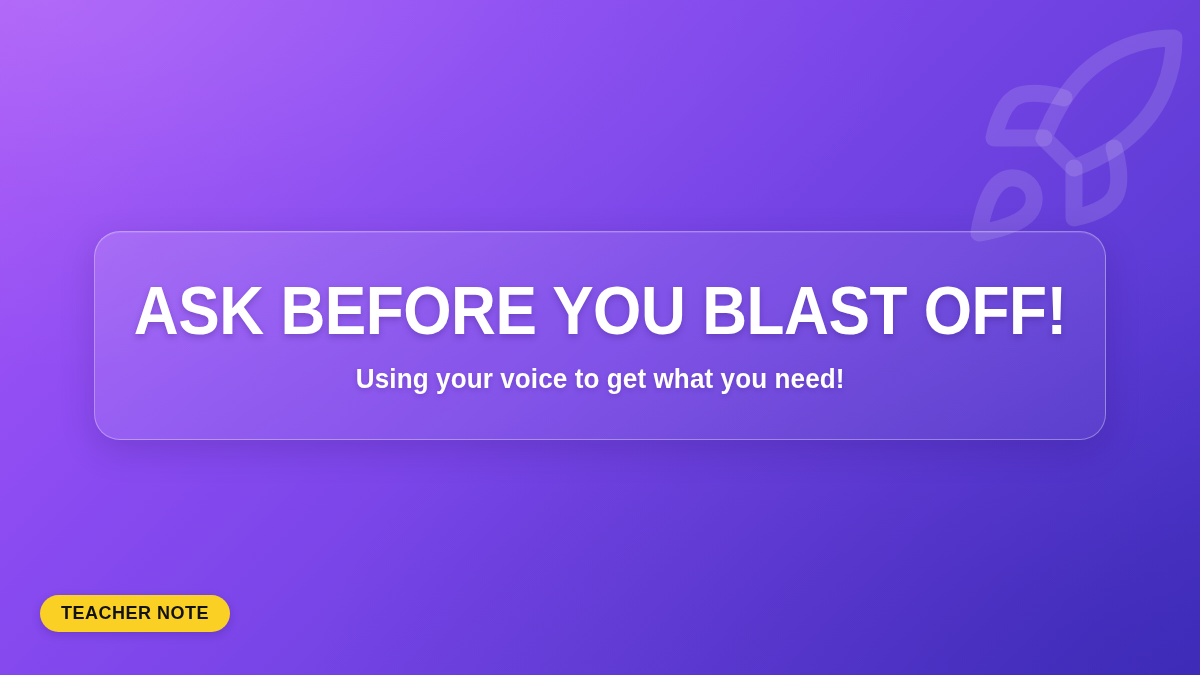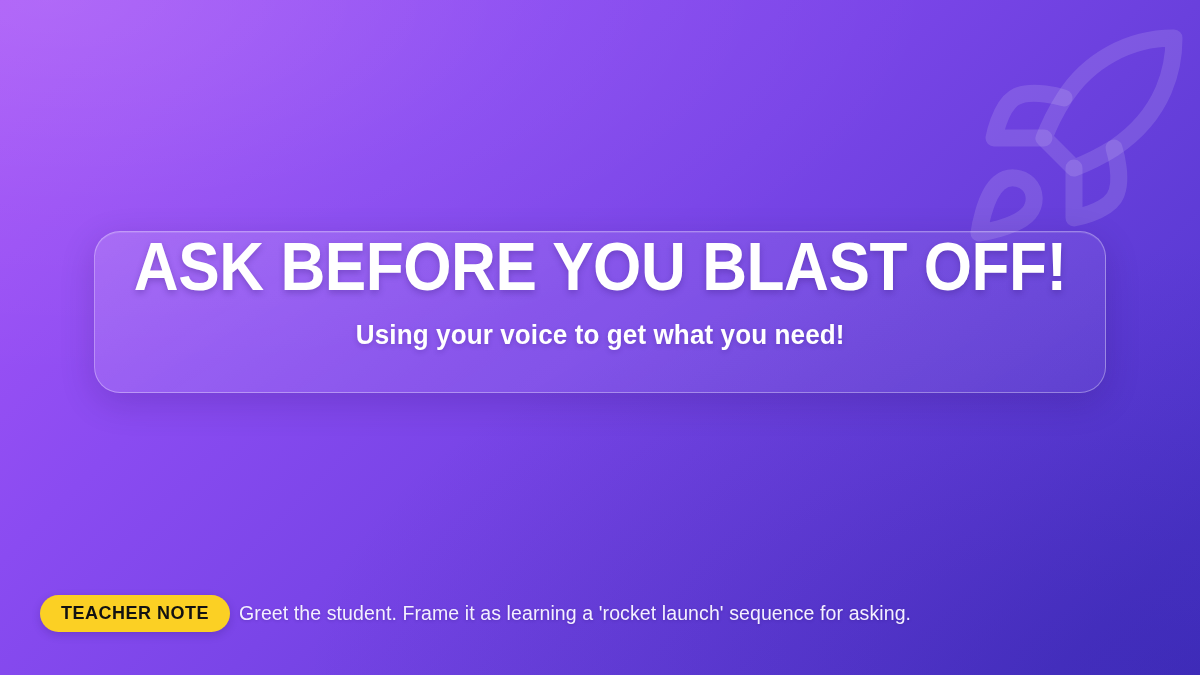--- a/index.html
+++ b/index.html
@@ -61,35 +61,35 @@
     height: 100%;
     color: rgba(255,255,255,0.13);
   }
 
   
   .hero-card {
     position: absolute;
     left: 94px;
     top: 231px;
     width: 1012px;
-    height: 162px;
+    height: 209px;
     box-sizing: border-box;
     border-radius: 26px;
     background: linear-gradient(150deg,
         rgba(255,255,255,0.14) 0%,
         rgba(255,255,255,0.085) 45%,
         rgba(255,255,255,0.055) 100%);
     border: 1.5px solid rgba(255,255,255,0.33);
     box-shadow:
       0 10px 34px rgba(38,16,96,0.20),
       inset 0 1px 0 rgba(255,255,255,0.12);
     display: flex;
     flex-direction: column;
     align-items: center;
-    justify-content: flex-start;
+    justify-content: center;
   }
 
   .hero-title {
     margin: 0;
     font-size: 69px;
     line-height: 1.0;
     font-weight: 700;
     color: #ffffff;
     text-transform: uppercase;
     letter-spacing: -0.5px;
@@ -163,16 +163,15 @@
     </svg>
   </div>
 
   <section class="hero-card">
     <h1 class="hero-title">ASK BEFORE YOU BLAST OFF!</h1>
     <p class="hero-subtitle">Using your voice to get what you need!</p>
   </section>
 
   <div class="teacher-note">
     <span class="note-badge">TEACHER NOTE</span>
-    <span class="note-text">Greet the student. Frame it as learning a 'rocket launch' sequence for asking.</span>
   </div>
 
 </div>
 
 </body></html>

